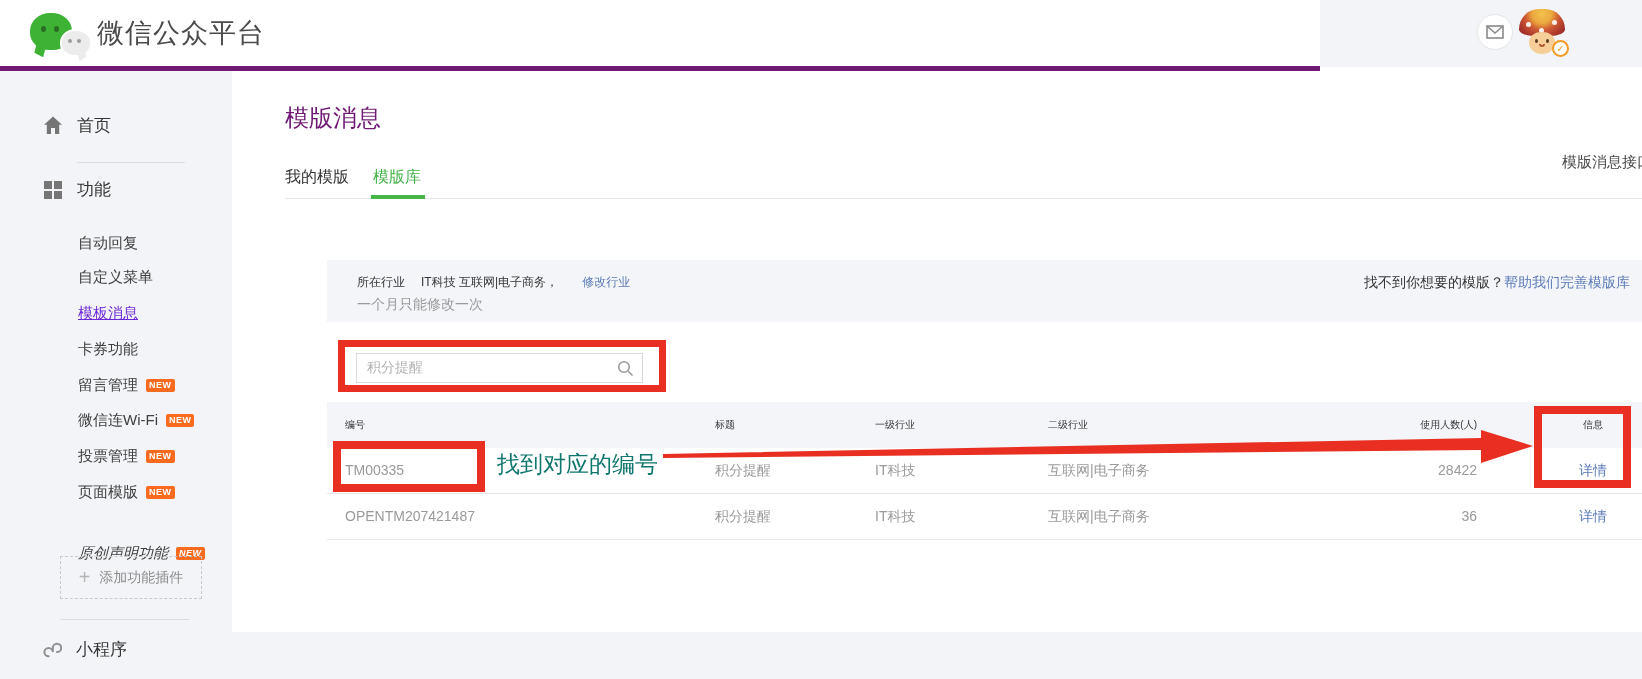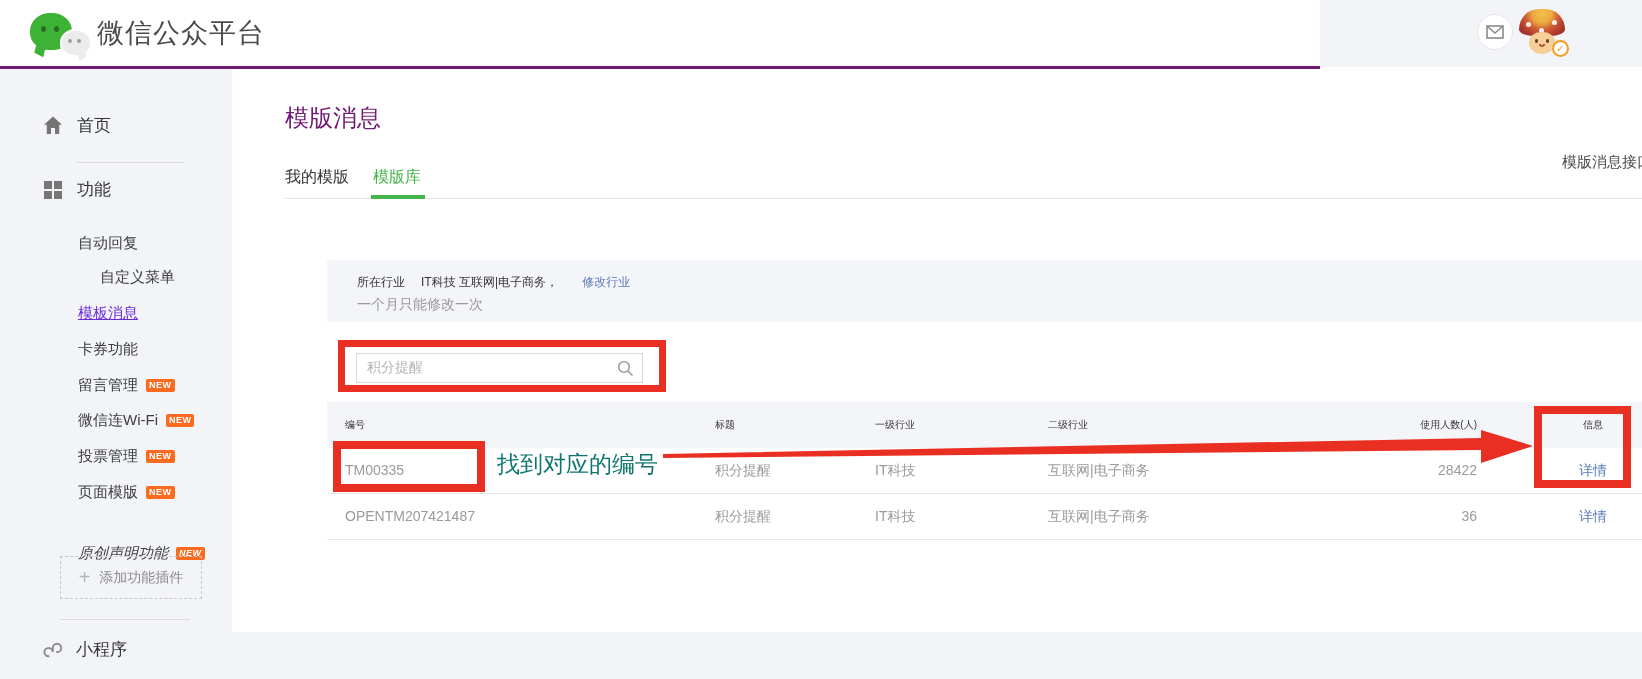--- a/index.html
+++ b/index.html
@@ -1,20 +1,20 @@
 <!DOCTYPE html>
 <html><head>
 <meta charset="utf-8">
 <style>
   html,body{margin:0;padding:0;}
   body{font-family:"Liberation Sans","DejaVu Sans",sans-serif;}
   .screen{position:relative;width:1642px;height:679px;background:#f2f4f7;overflow:hidden;}
 
   
-  .topbar{position:absolute;left:0;top:0;width:1320px;height:66px;background:#fff;border-bottom:3px solid #701a75;z-index:40;}
+  .topbar{position:absolute;left:0;top:0;width:1320px;height:66px;background:#fff;border-bottom:5px solid #701a75;z-index:40;}
   .logo{position:absolute;left:30px;top:12px;width:62px;height:44px;}
   .bubble-g{position:absolute;left:0;top:1px;width:42px;height:37px;background:#3db235;border-radius:48% 48% 46% 46%;}
   .bubble-g:after{content:"";position:absolute;left:5px;bottom:-5px;width:10px;height:10px;background:#3db235;transform:rotate(28deg) skew(14deg);}
   .eye-g{position:absolute;top:13px;width:5px;height:6px;border-radius:50%;background:#2b6d24;}
   .eye-g.l{left:11px}.eye-g.r{left:24px}
   .bubble-s{position:absolute;left:30px;top:17px;width:28px;height:24px;background:#ececec;border:2px solid #fff;border-radius:48% 48% 46% 46%;}
   .bubble-s:after{content:"";position:absolute;right:4px;bottom:-4px;width:8px;height:8px;background:#ececec;transform:rotate(-28deg) skew(-14deg);}
   .eye-s{position:absolute;top:8px;width:4px;height:4px;border-radius:50%;background:#9c9c9c;}
   .eye-s.l{left:6px}.eye-s.r{left:15px}
   .brand{position:absolute;left:97px;top:15px;font-size:27px;color:#4b4b4b;letter-spacing:1px;}
@@ -144,21 +144,21 @@
           <span></span>
           <span></span>
           <span></span>
           <span></span>
         </span>
     </span>
     <span>功能</span>
   </div>
 
   <div class="sub-item" style="top:234px;"><span>自动回复</span></div>
-  <div class="sub-item" style="top:268px;margin-left:22px;"><span>自定义菜单</span></div>
+  <div class="sub-item" style="top:268px;"><span>自定义菜单</span></div>
   <div class="sub-item active" style="top:304px;"><span>模板消息</span></div>
   <div class="sub-item" style="top:340px;"><span>卡券功能</span></div>
   <div class="sub-item" style="top:376px;"><span>留言管理</span><span class="newtag">NEW</span></div>
   <div class="sub-item" style="top:411px;"><span>微信连Wi-Fi</span><span class="newtag">NEW</span></div>
   <div class="sub-item" style="top:447px;"><span>投票管理</span><span class="newtag">NEW</span></div>
   <div class="sub-item" style="top:483px;"><span>页面模版</span><span class="newtag">NEW</span></div>
   <div class="sub-item" style="top:544px;font-style:italic;"><span>原创声明功能</span><span class="newtag">NEW</span></div>
 
   <div class="addplugin">
     <span class="plus">+</span>
@@ -183,20 +183,23 @@
   <div class="tab-divider"></div>
   <div class="tab-underline"></div>
 
   <div class="api-link">模版消息接口</div>
 
   <div class="indbar">
     <div class="ind-line1">
       <span>所在行业</span><span class="val">IT科技 互联网|电子商务，</span><span class="blue edit">修改行业</span>
     </div>
     <div class="ind-line2">一个月只能修改一次</div>
+    <div class="ind-help">
+      <span>找不到你想要的模版？</span><span class="blue">帮助我们完善模版库</span>
+    </div>
   </div>
 
   <div class="searchbox">
     <input type="text" value="积分提醒" style="">
     <span class="search-ico">
       <svg width="17" height="17" viewBox="0 0 17 17">
         <circle cx="7" cy="7" r="5.3" fill="none" stroke="#9a9a9a" stroke-width="1.6"></circle>
         <line x1="11" y1="11" x2="15.5" y2="15.5" stroke="#9a9a9a" stroke-width="1.6"></line>
       </svg>
     </span>

